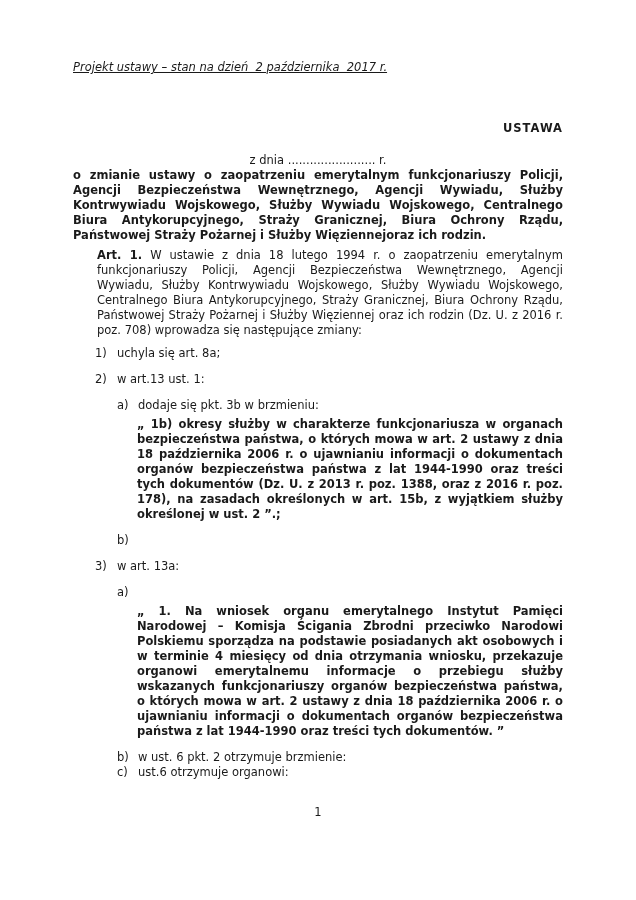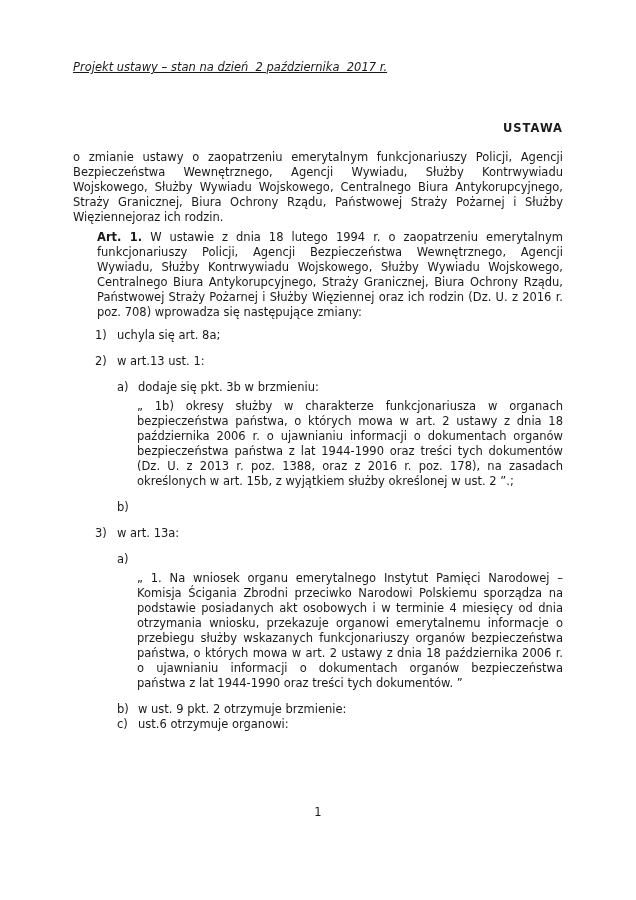--- a/index.html
+++ b/index.html
@@ -25,22 +25,21 @@
     margin-top: 46px;
     text-align: right;
     font-weight: 700;
     letter-spacing: 1px;
   }
   .date-line {
     margin-top: 17px;
     text-align: center;
   }
   .subject {
-    margin-top: 14px;
-    font-weight: 400;
+    font-weight: 700;
     text-align: justify;
   }
   .art1 {
     margin-top: 5px;
     text-align: justify;
     margin-left: 24px;
   }
   .b { font-weight: 700; }
   .row {
     display: flex;
@@ -50,38 +49,40 @@
   .l1 { padding-left: 22px; }
   .l1 .marker { flex: none; width: 22px; }
   .l2 { padding-left: 44px; }
   .l2 .marker { flex: none; width: 21px; }
   .row.first { margin-top: 8px; }
   .row.tight { margin-top: 0; }
   .quote {
     margin-top: 4px;
     margin-left: 64px;
     text-align: justify;
+    font-weight: bold;
   }
   .page-num {
     position: absolute;
     top: 805px;
     left: 0;
     width: 100%;
     text-align: center;
   }
 </style>
 </head>
 <body>
 
 <div class="page">
 
   <div class="doc-header">Projekt ustawy – stan na dzień  2 października  2017 r.</div>
 
   <div class="doc-title">USTAWA</div>
 
+  <div class="date-line">z dnia ........................ r.</div>
 
   <div class="subject">o zmianie ustawy o zaopatrzeniu emerytalnym funkcjonariuszy Policji, Agencji Bezpieczeństwa Wewnętrznego, Agencji Wywiadu, Służby Kontrwywiadu Wojskowego, Służby Wywiadu Wojskowego, Centralnego Biura Antykorupcyjnego, Straży Granicznej, Biura Ochrony Rządu, Państwowej Straży Pożarnej i Służby Więziennejoraz ich rodzin.</div>
 
   <div class="art1"><span class="b">Art. 1.</span><span> W ustawie z dnia 18 lutego 1994 r. o zaopatrzeniu emerytalnym funkcjonariuszy Policji, Agencji Bezpieczeństwa Wewnętrznego, Agencji Wywiadu, Służby Kontrwywiadu Wojskowego, Służby Wywiadu Wojskowego, Centralnego Biura Antykorupcyjnego, Straży Granicznej, Biura Ochrony Rządu, Państwowej Straży Pożarnej i Służby Więziennej oraz ich rodzin (Dz. U. z 2016 r. poz. 708) wprowadza się następujące zmiany:</span></div>
 
   <div class="row l1 first">
     <span class="marker">1)</span>
     <span class="txt">uchyla się art. 8a;</span>
   </div>
 
@@ -107,21 +108,21 @@
   </div>
 
   <div class="row l2">
     <span class="marker">a)</span>
   </div>
 
   <div class="quote">„ 1. Na wniosek organu emerytalnego Instytut Pamięci Narodowej – Komisja Ścigania Zbrodni przeciwko Narodowi Polskiemu sporządza na podstawie posiadanych akt osobowych i w terminie 4 miesięcy od dnia otrzymania wniosku, przekazuje organowi emerytalnemu informacje o przebiegu służby wskazanych funkcjonariuszy organów bezpieczeństwa państwa, o których mowa w art. 2 ustawy z dnia 18 października 2006 r. o ujawnianiu informacji o dokumentach organów bezpieczeństwa państwa z lat 1944-1990 oraz treści tych dokumentów. ”</div>
 
   <div class="row l2">
     <span class="marker">b)</span>
-    <span class="txt">w ust. 9 pkt. 2 otrzymuje brzmienie:</span>
+    <span class="txt">w ust. 6 pkt. 2 otrzymuje brzmienie:</span>
   </div>
 
 
   <div class="row l2 tight">
     <span class="marker">c)</span>
     <span class="txt">ust.6 otrzymuje organowi:</span>
   </div>
 
   <div class="page-num">1</div>
 

